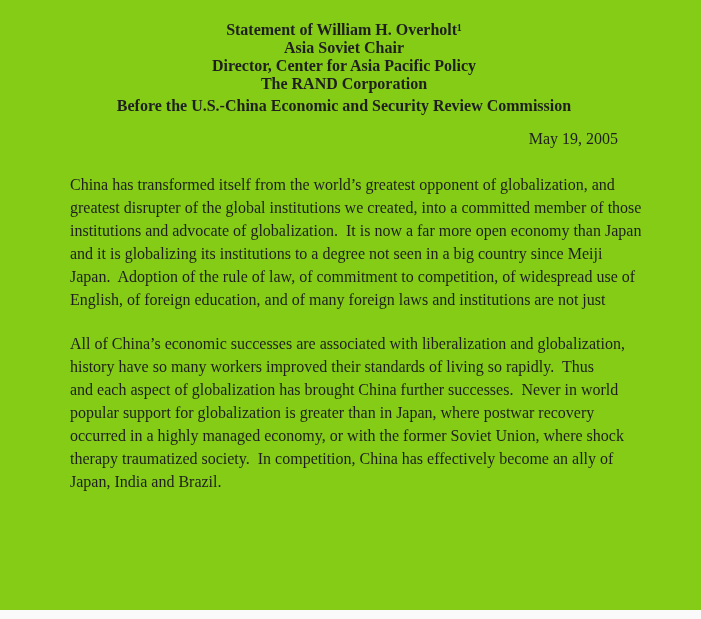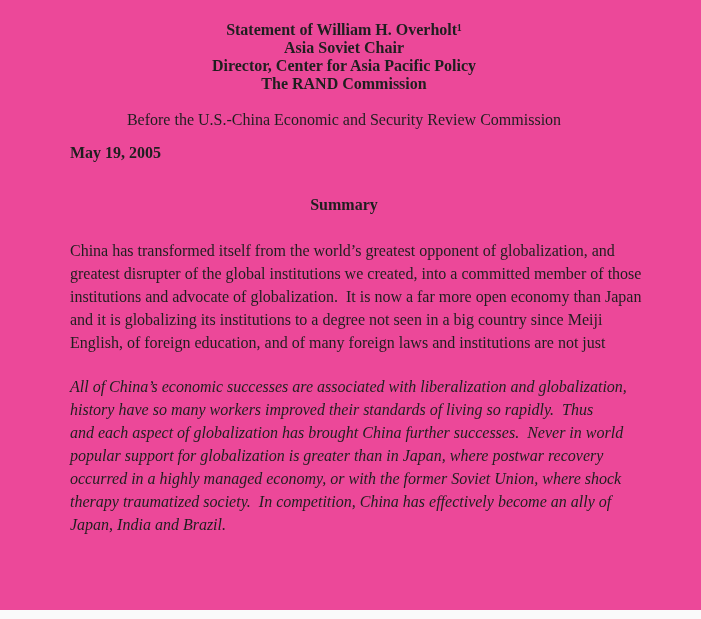--- a/index.html
+++ b/index.html
@@ -1,21 +1,21 @@
 <!DOCTYPE html>
 <html><head>
 <meta charset="utf-8">
 <style>
   * { margin: 0; padding: 0; box-sizing: border-box; }
   html, body { background: #ffffff; }
   .page {
     position: relative;
     width: 701px;
     height: 619px;
-    background: #ec4899;
+    background: #84cc16;
     overflow: hidden;
     font-family: "Liberation Serif", "DejaVu Serif", serif;
     color: #1f1f1f;
   }
   .content {
     position: absolute;
     left: 70px;
     top: 0;
     width: 548px;
   }
@@ -23,46 +23,46 @@
     padding-top: 21px;
     text-align: center;
   }
   .header-line {
     font-weight: bold;
     font-size: 16px;
     line-height: 18px;
     white-space: pre;
   }
   .venue-line {
-    margin-top: 18px;
+    margin-top: 4px;
     text-align: center;
-    font-weight: normal;
+    font-weight: bold;
     font-size: 16px;
     line-height: 18px;
     white-space: pre;
   }
   .date-line {
     margin-top: 15px;
-    text-align: left;
-    font-weight: bold;
+    text-align: right;
+    font-weight: normal;
     font-size: 16px;
     line-height: 18px;
     white-space: pre;
   }
   .section-heading {
     margin-top: 34px;
     text-align: center;
     font-weight: bold;
     font-size: 16px;
     line-height: 18px;
     white-space: pre;
   }
   .paragraph { font-size: 16px; }
   .paragraph.first { margin-top: 25px; }
-  .paragraph.second { margin-top: 21px; font-style: italic; }
+  .paragraph.second { margin-top: 21px; }
   .body-line {
     line-height: 23px;
     white-space: pre;
   }
   .bottom-shade {
     position: absolute;
     left: 0;
     bottom: 0;
     width: 701px;
     height: 9px;
@@ -72,34 +72,34 @@
 </head>
 <body>
 
 <div class="page">
   <div class="content">
 
     <div class="header-block">
       <div class="header-line">Statement of William H. Overholt¹</div>
       <div class="header-line">Asia Soviet Chair</div>
       <div class="header-line">Director, Center for Asia Pacific Policy</div>
-      <div class="header-line">The RAND Commission</div>
+      <div class="header-line">The RAND Corporation</div>
     </div>
 
     <div class="venue-line">Before the U.S.-China Economic and Security Review Commission</div>
 
     <div class="date-line">May 19, 2005</div>
 
-    <div class="section-heading">Summary</div>
 
     <div class="paragraph first">
       <div class="body-line">China has transformed itself from the world’s greatest opponent of globalization, and</div>
       <div class="body-line">greatest disrupter of the global institutions we created, into a committed member of those</div>
       <div class="body-line">institutions and advocate of globalization.  It is now a far more open economy than Japan</div>
       <div class="body-line">and it is globalizing its institutions to a degree not seen in a big country since Meiji</div>
+      <div class="body-line">Japan.  Adoption of the rule of law, of commitment to competition, of widespread use of</div>
       <div class="body-line">English, of foreign education, and of many foreign laws and institutions are not just</div>
     </div>
 
     <div class="paragraph second">
       <div class="body-line">All of China’s economic successes are associated with liberalization and globalization,</div>
       <div class="body-line">history have so many workers improved their standards of living so rapidly.  Thus</div>
       <div class="body-line">and each aspect of globalization has brought China further successes.  Never in world</div>
       <div class="body-line">popular support for globalization is greater than in Japan, where postwar recovery</div>
       <div class="body-line">occurred in a highly managed economy, or with the former Soviet Union, where shock</div>
       <div class="body-line">therapy traumatized society.  In competition, China has effectively become an ally of</div>

